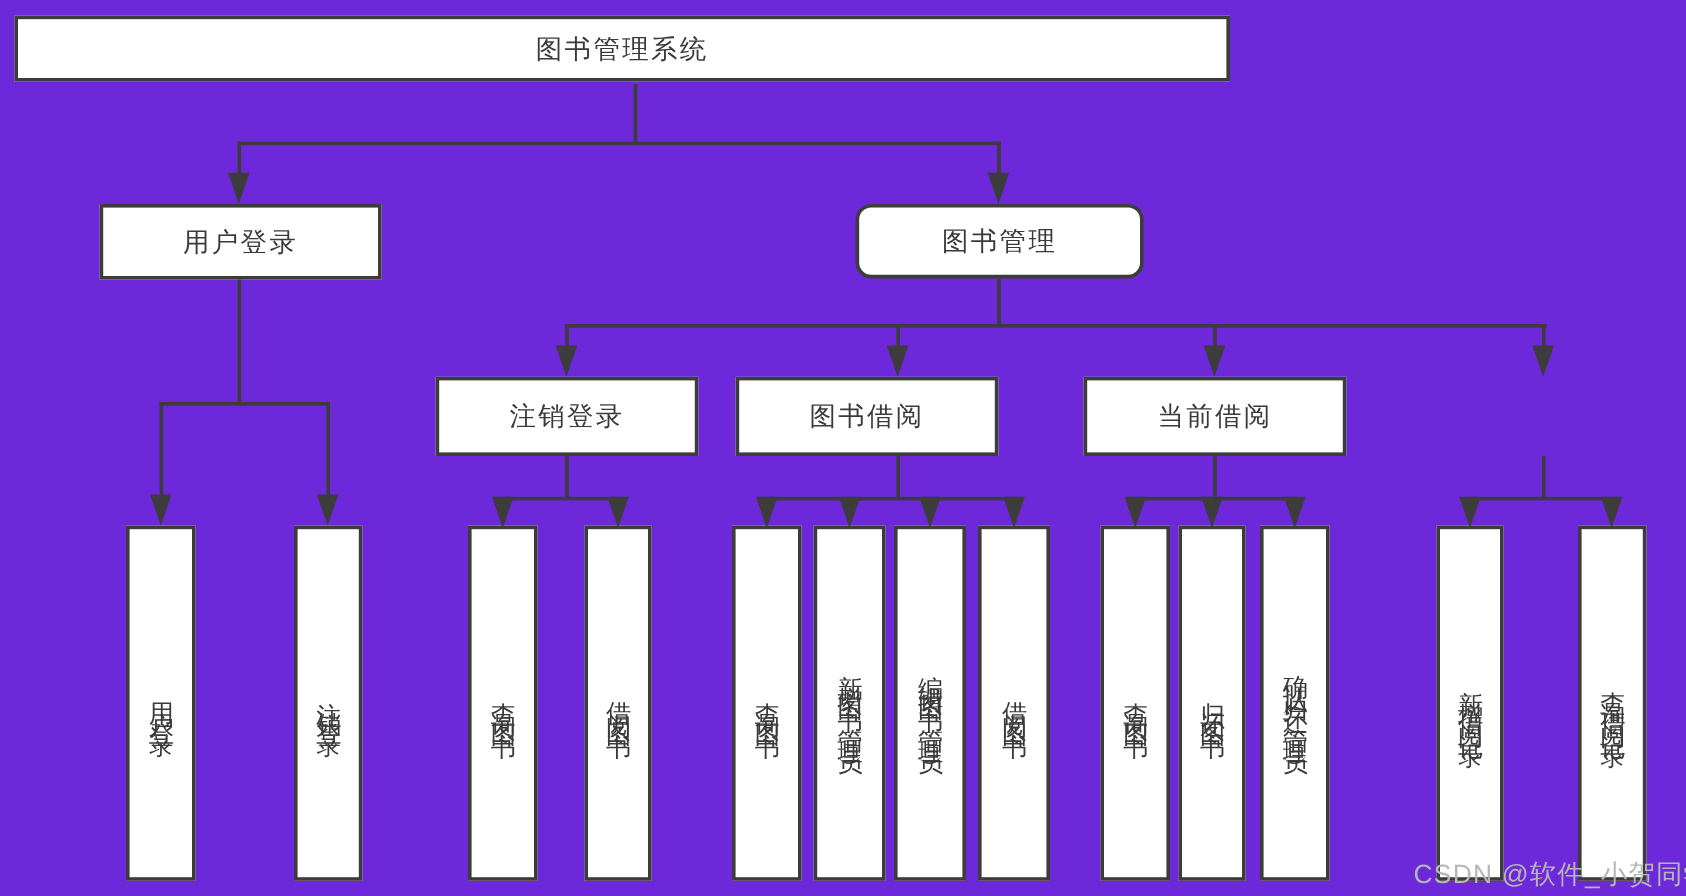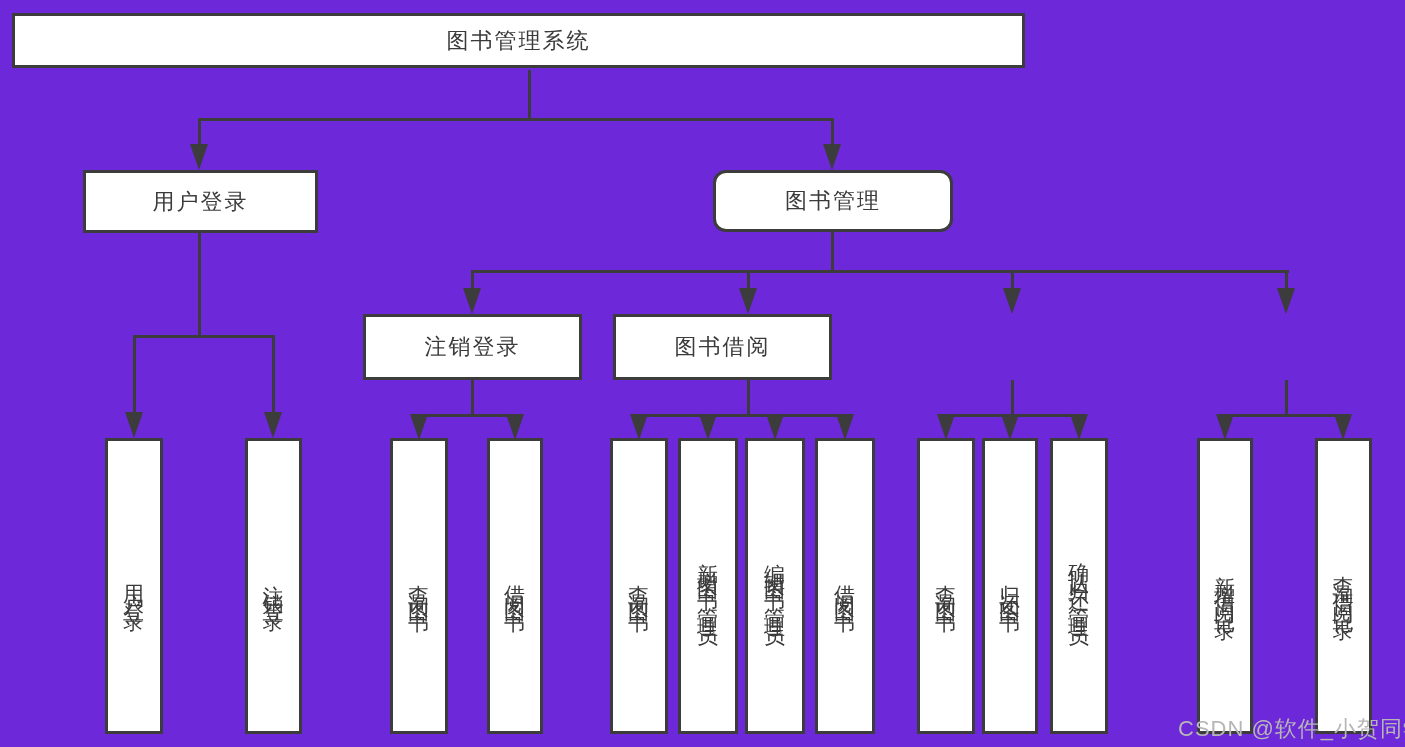--- a/index.html
+++ b/index.html
@@ -60,20 +60,23 @@
   </div>
   <div class="box" style="left:713px;top:170px;width:240px;height:62px;border-radius:13px;">
     <span class="hlabel">图书管理</span>
   </div>
 
   <div class="box" style="left:363px;top:314px;width:219px;height:66px;">
     <span class="hlabel">注销登录</span>
   </div>
   <div class="box" style="left:613px;top:314px;width:219px;height:66px;">
     <span class="hlabel">图书借阅</span>
+  </div>
+  <div class="box" style="left:903px;top:314px;width:219px;height:66px;">
+    <span class="hlabel">当前借阅</span>
   </div>
 
   <div class="box vbox" style="left:105px;top:438px;width:58px;height:296px;">
     <span class="vlabel">用户登录</span>
   </div>
   <div class="box vbox" style="left:245px;top:438px;width:57px;height:296px;">
     <span class="vlabel">注销登录</span>
   </div>
 
   <div class="box vbox" style="left:390px;top:438px;width:58px;height:296px;">

